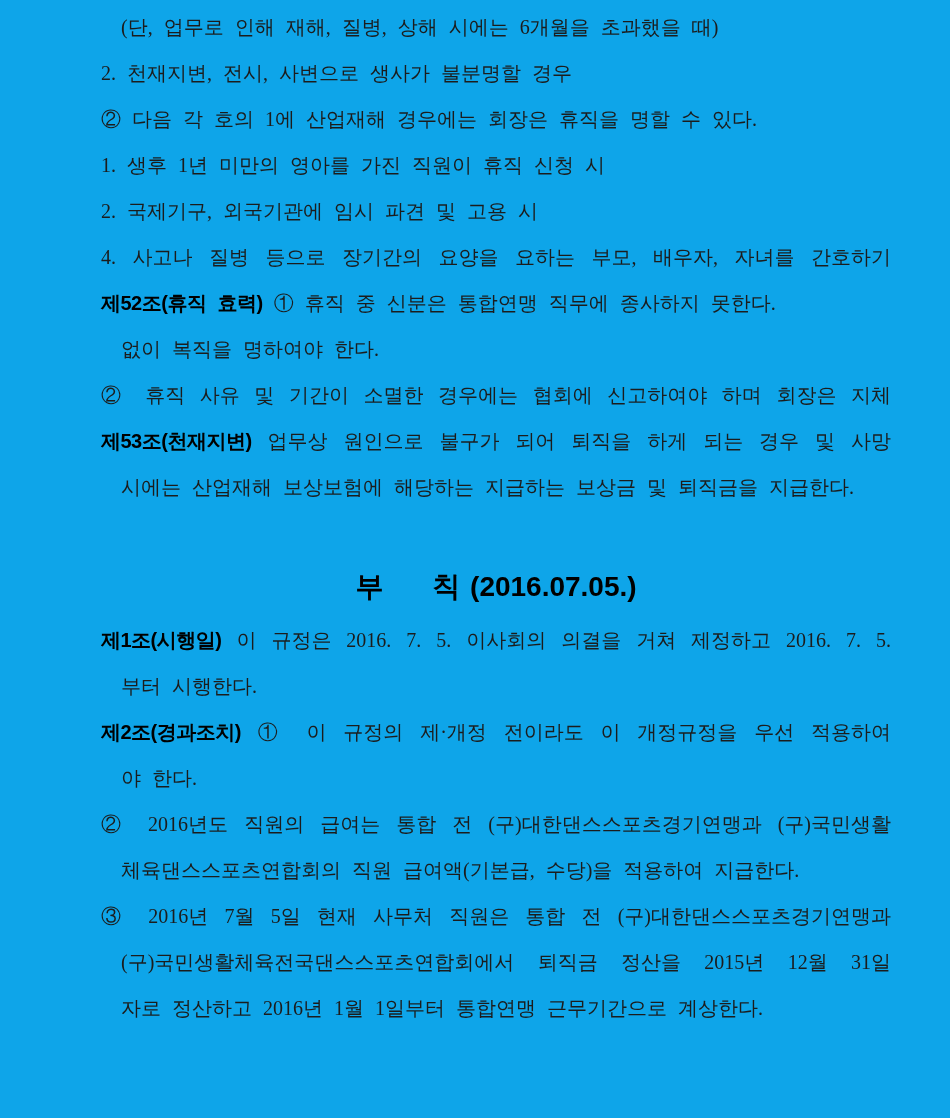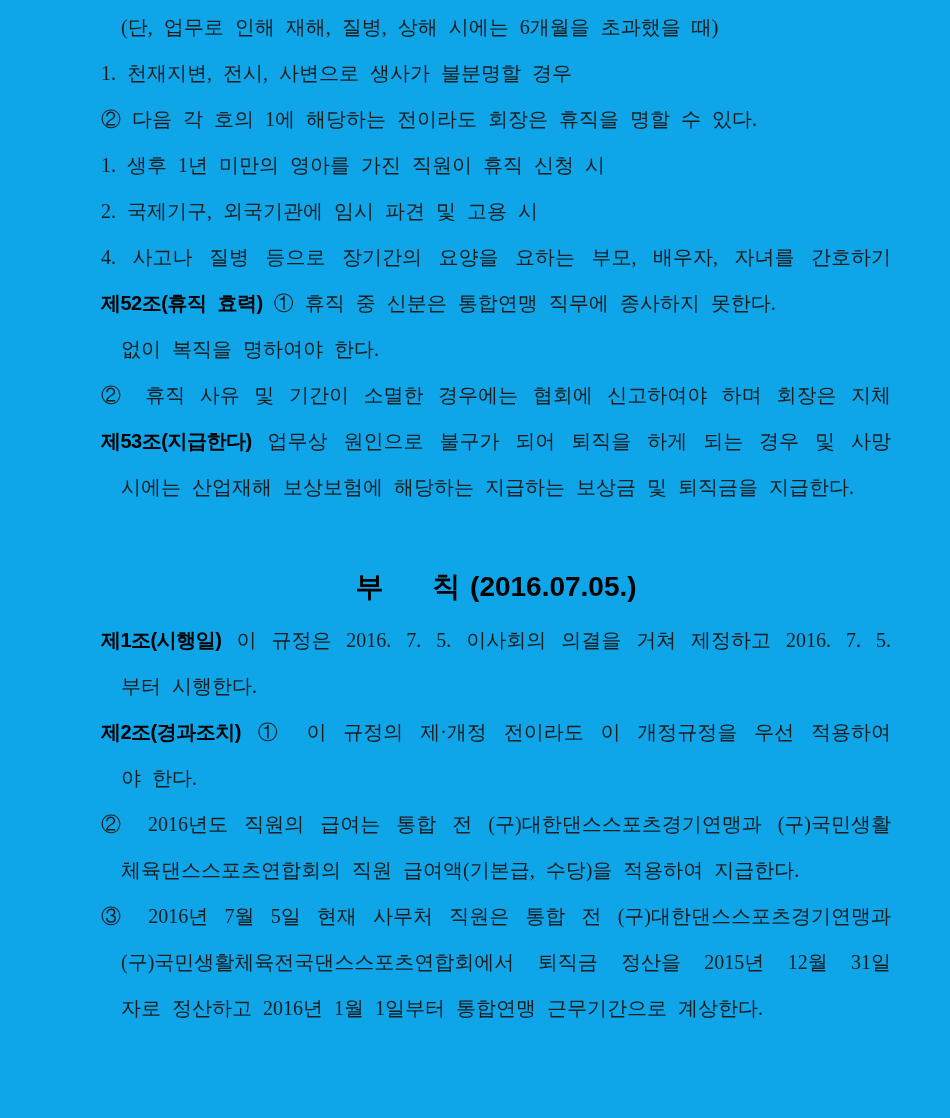--- a/index.html
+++ b/index.html
@@ -51,29 +51,29 @@
     word-spacing: 2px;
   }
 </style>
 </head>
 <body>
 
 <div class="page" style="background: #0ea5e9; color: rgb(28, 28, 28); padding-left: 15px;">
   <div class="doc">
     <div id="lines-before">
         <div class="line indent1"><span class="seg">(단, 업무로 인해 재해, 질병, 상해 시에는 6개월을 초과했을 때)</span></div>
-        <div class="line"><span class="seg">1. 천재지변, 전시, 사변으로 생사가 불분명할 경우</span></div>
-        <div class="line"><span class="seg">② 다음 각 호의 1에 해당하는 전이라도 회장은 휴직을 명할 수 있다.</span></div>
+        <div class="line"><span class="seg">2. 천재지변, 전시, 사변으로 생사가 불분명할 경우</span></div>
+        <div class="line"><span class="seg">② 다음 각 호의 1에 산업재해 경우에는 회장은 휴직을 명할 수 있다.</span></div>
         <div class="line"><span class="seg">1. 생후 1년 미만의 영아를 가진 직원이 휴직 신청 시</span></div>
         <div class="line"><span class="seg">2. 국제기구, 외국기관에 임시 파견 및 고용 시</span></div>
         <div class="line justify"><span class="seg">4. 사고나 질병 등으로 장기간의 요양을 요하는 부모, 배우자, 자녀를 간호하기</span></div>
         <div class="line"><span class="seg art">제52조(휴직 효력)</span><span class="seg"> ① 휴직 중 신분은 통합연맹 직무에 종사하지 못한다.</span></div>
         <div class="line indent1"><span class="seg">없이 복직을 명하여야 한다.</span></div>
         <div class="line justify"><span class="seg">② 휴직 사유 및 기간이 소멸한 경우에는 협회에 신고하여야 하며 회장은 지체</span></div>
-        <div class="line justify"><span class="seg art">제53조(지급한다)</span><span class="seg"> 업무상 원인으로 불구가 되어 퇴직을 하게 되는 경우 및 사망</span></div>
+        <div class="line justify"><span class="seg art">제53조(천재지변)</span><span class="seg"> 업무상 원인으로 불구가 되어 퇴직을 하게 되는 경우 및 사망</span></div>
         <div class="line indent1"><span class="seg">시에는 산업재해 보상보험에 해당하는 지급하는 보상금 및 퇴직금을 지급한다.</span></div>
       </div>
     <h1 class="addendum-heading" style="color: rgb(0, 0, 0); text-align: center;">부     칙 (2016.07.05.)</h1>
     <div id="lines-after">
         <div class="line justify"><span class="seg art">제1조(시행일)</span><span class="seg"> 이 규정은 2016. 7. 5. 이사회의 의결을 거쳐 제정하고 2016. 7. 5.</span></div>
         <div class="line indent1"><span class="seg">부터 시행한다.</span></div>
         <div class="line justify"><span class="seg art">제2조(경과조치)</span><span class="seg"> ① 이 규정의 제·개정 전이라도 이 개정규정을 우선 적용하여</span></div>
         <div class="line indent1"><span class="seg">야 한다.</span></div>
         <div class="line justify"><span class="seg">② 2016년도 직원의 급여는 통합 전 (구)대한댄스스포츠경기연맹과 (구)국민생활</span></div>
         <div class="line indent1"><span class="seg">체육댄스스포츠연합회의 직원 급여액(기본급, 수당)을 적용하여 지급한다.</span></div>

